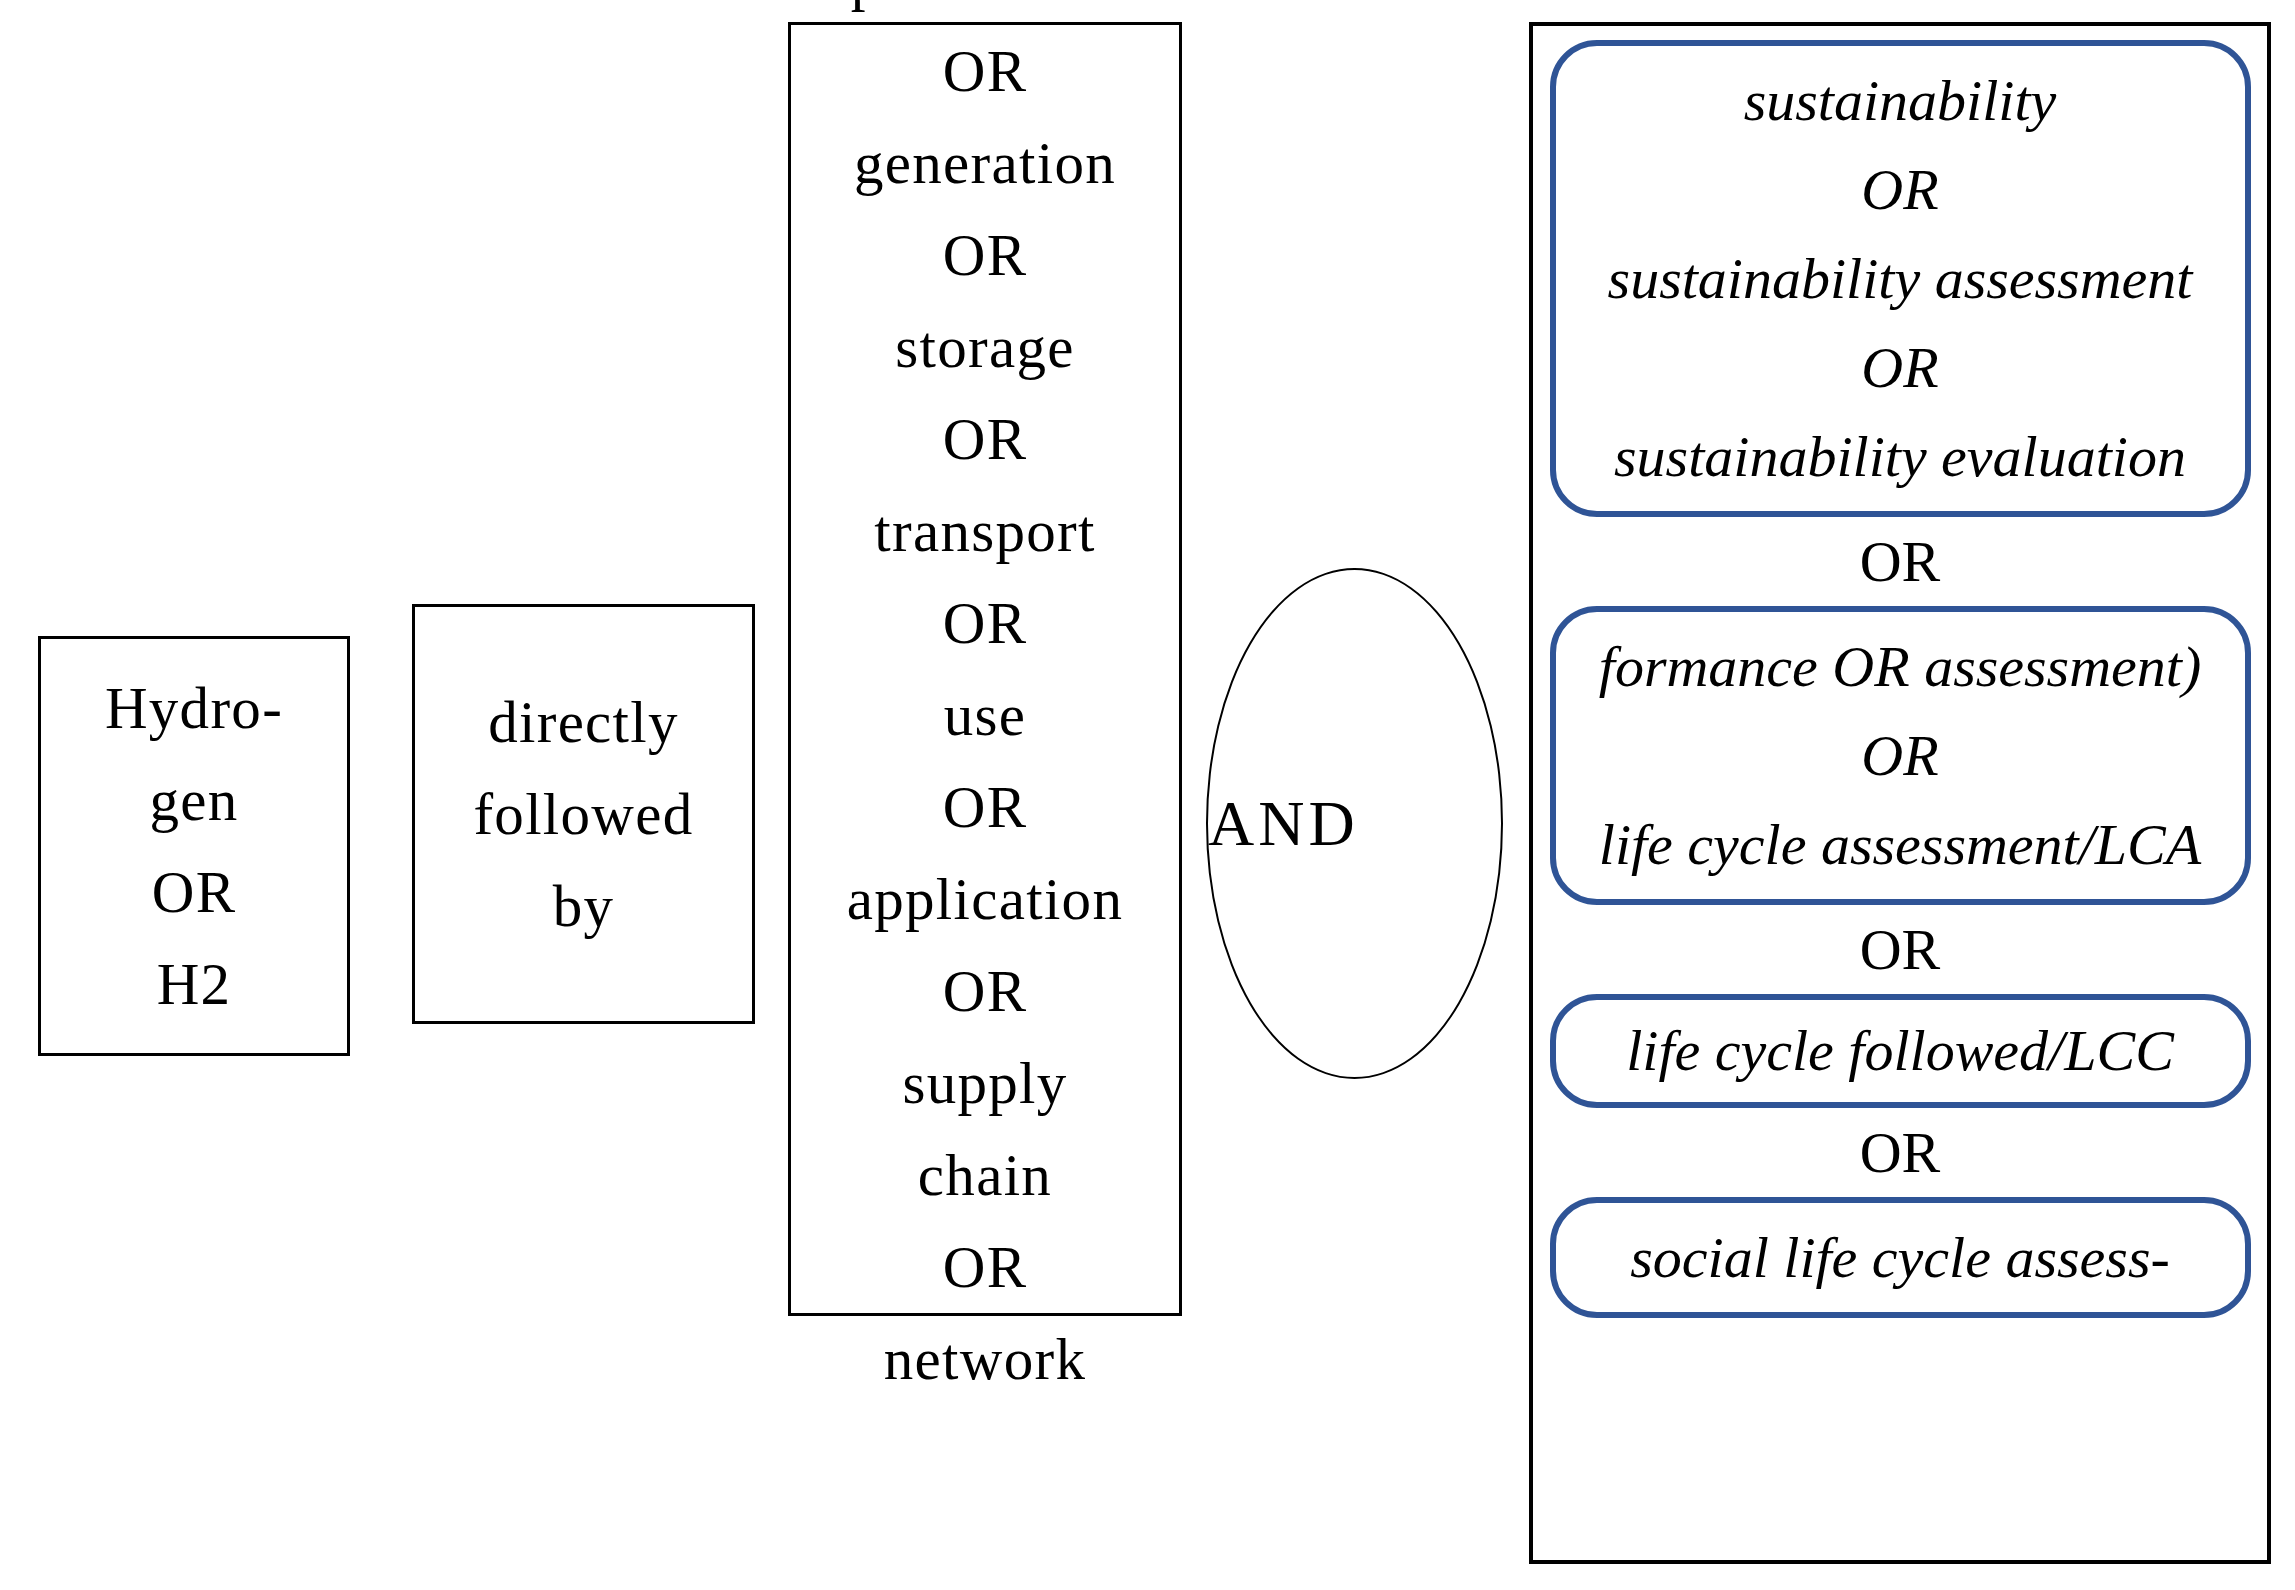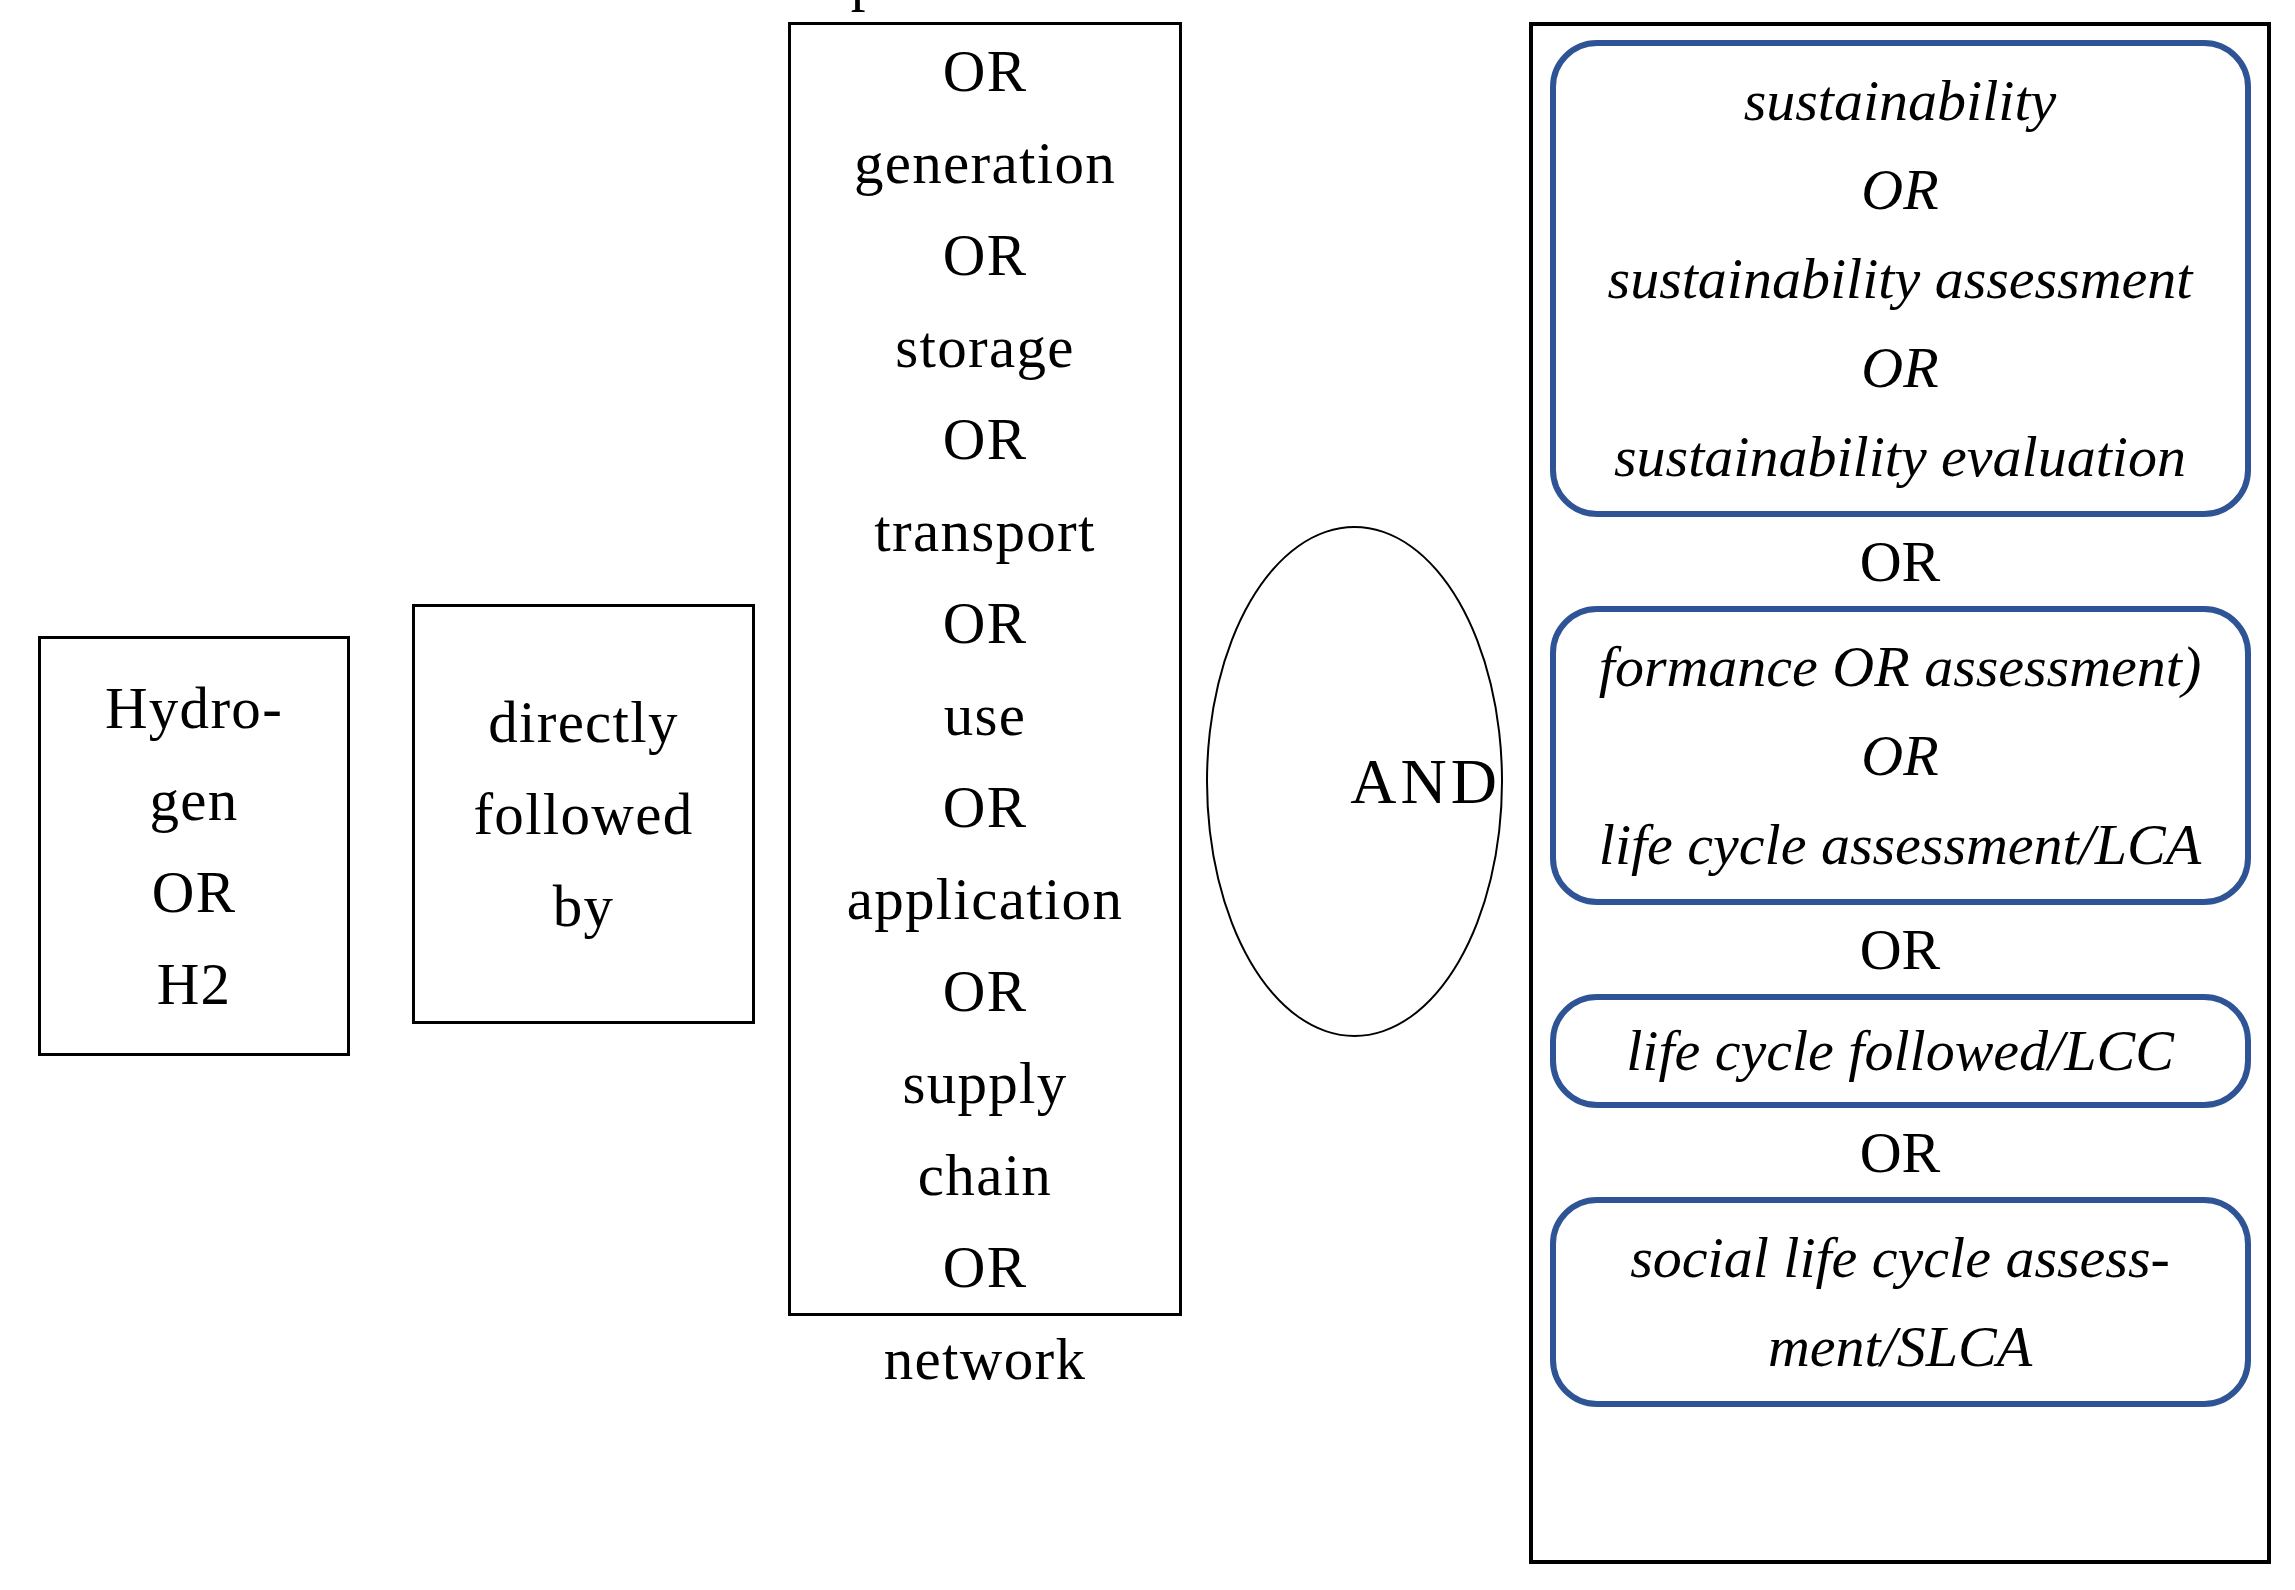--- a/index.html
+++ b/index.html
@@ -32,27 +32,27 @@
     font-size: 59px;
     line-height: 92px;
     letter-spacing: 1.3px;
     white-space: nowrap;
   }
   .box-hydrogen   { left: 38px;   top: 604px; width: 312px;  height: 420px; margin-top: 32px; }
   .box-adjacency  { left: 412px;  top: 604px; width: 343px;  height: 420px; }
   .box-process    { left: 788px; top: 22px;  width: 394px;  height: 1294px; }
   .ellipse {
     position: absolute;
-    left: 1206px; top: 526px;
+    left: 1206px; top: 568px;
     width: 297px; height: 511px;
     border: 2.7px solid var(--box-border);
     border-radius: 50%;
     background: var(--background);
     display: flex;
-    justify-content: flex-end;
+    justify-content: flex-start;
     align-items: center;
   }
   .ellipse .and-label {
     font-size: 64px;
     letter-spacing: 4px;
   }
   .box-sustainability {
     left: 1529px; top: 22px;
     width: 742px; height: 1542px;
     border-width: 4px;
@@ -152,19 +152,18 @@
     <div class="or-row">OR</div>
 
     <div class="rounded-box single">
       <div class="rline">life cycle followed/LCC</div>
     </div>
 
     <div class="or-row">OR</div>
 
     <div class="rounded-box double">
       <div class="rline">social life cycle assess-</div>
-      <div class="rline">ment/SLCA</div>
     </div>
 
   </div>
 
 </div>
 
 
 </body></html>

